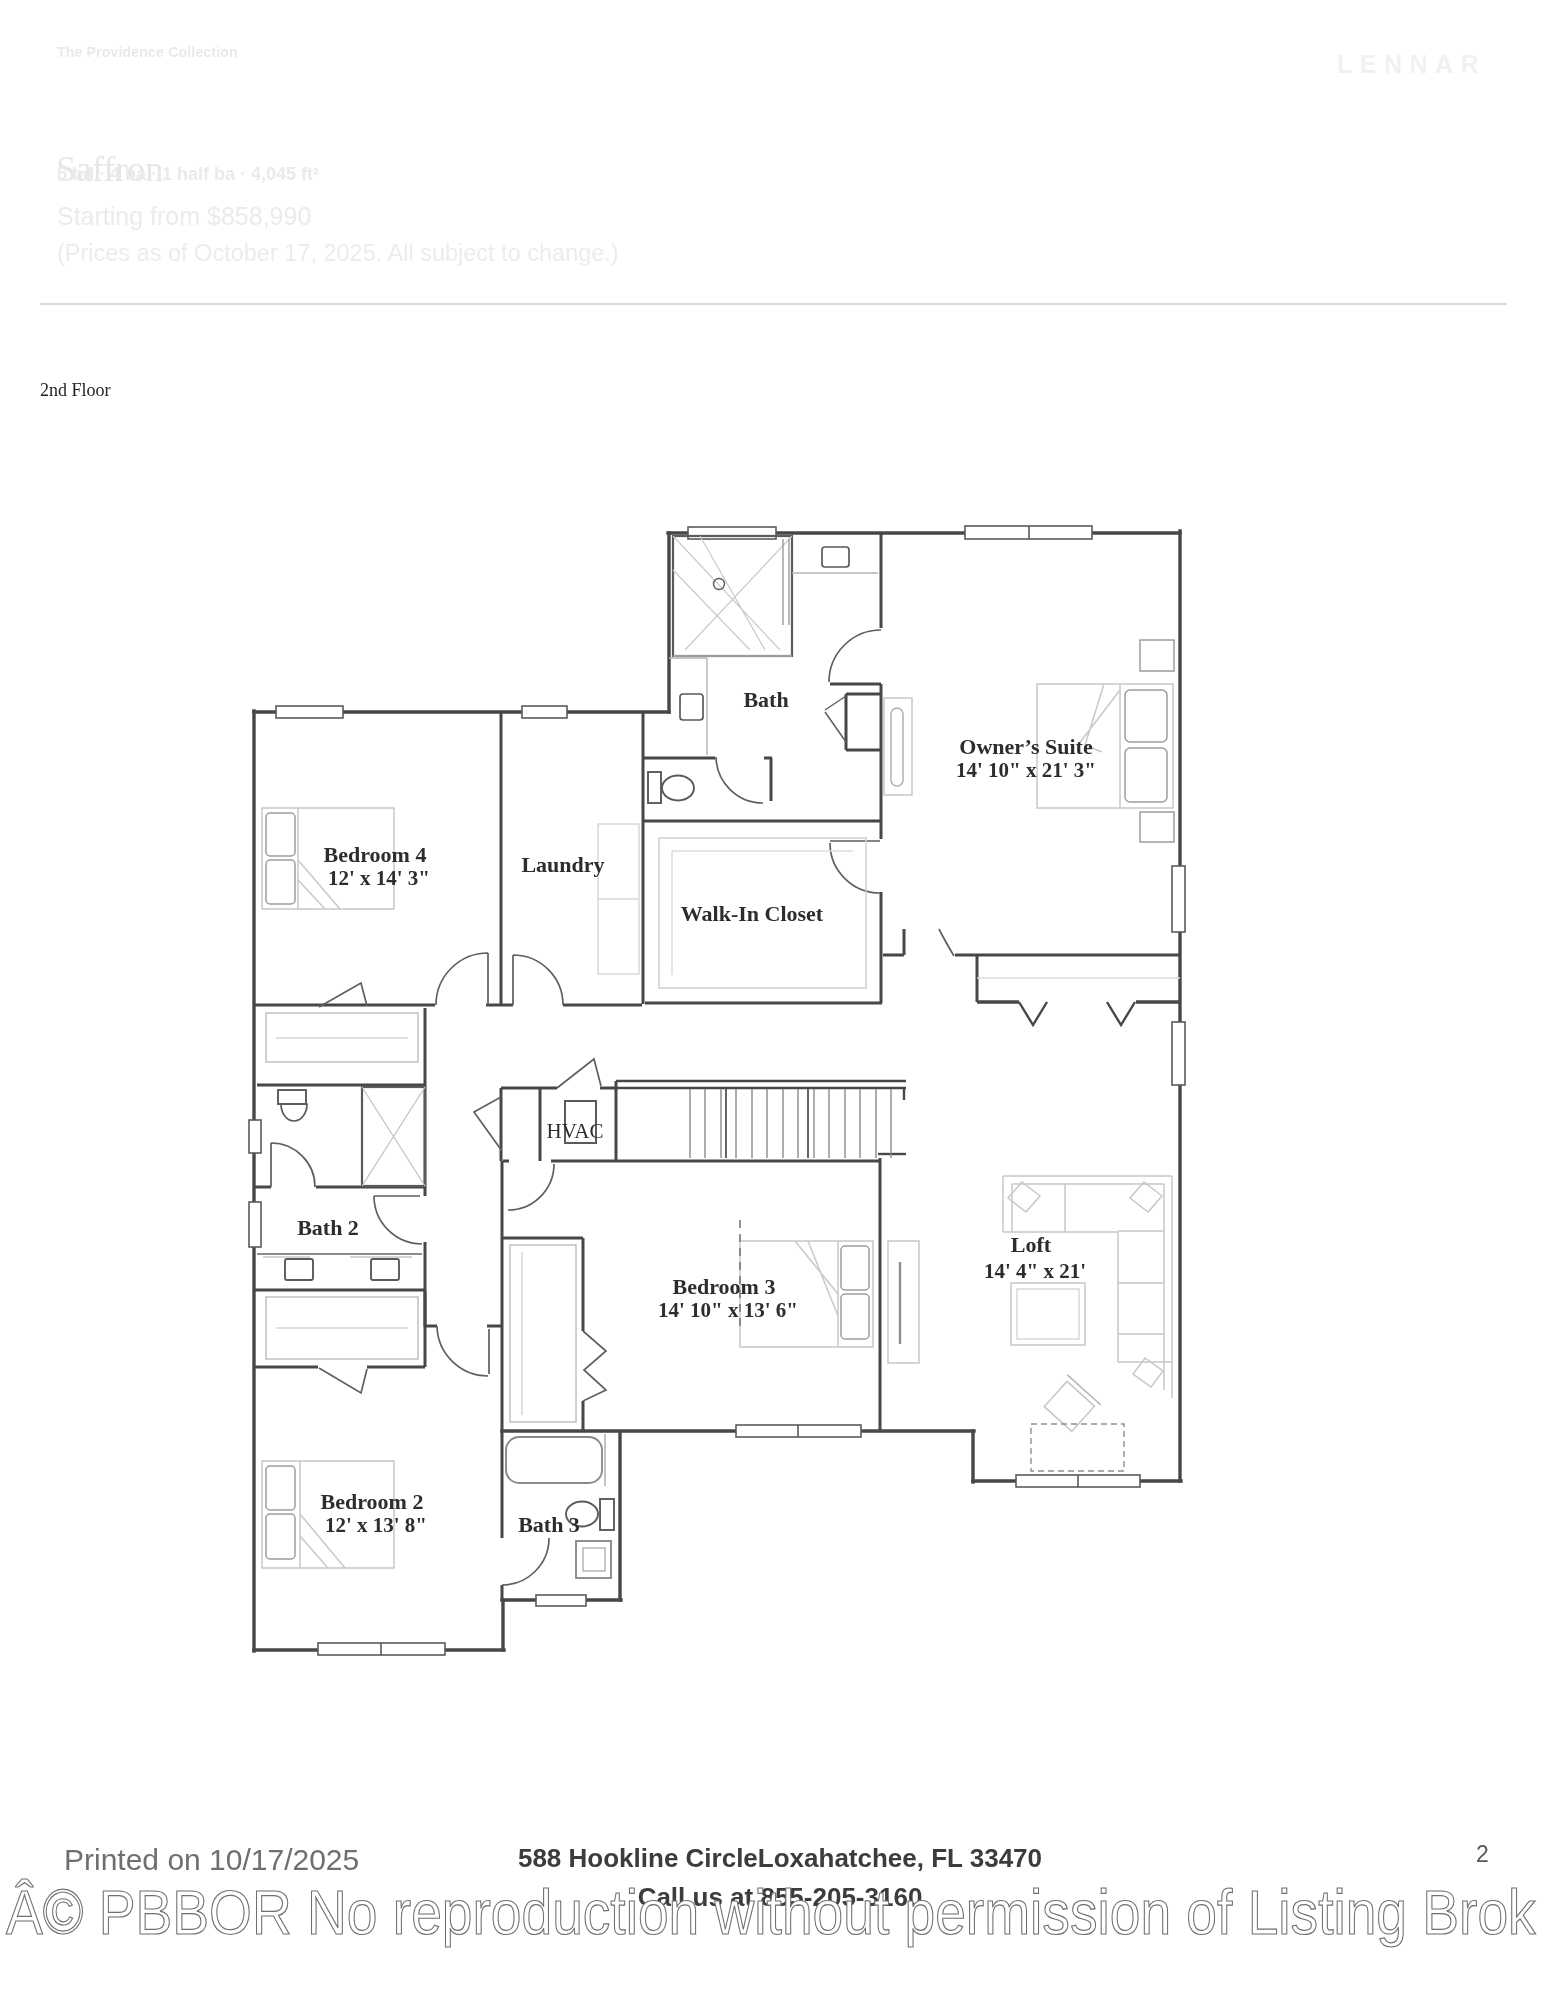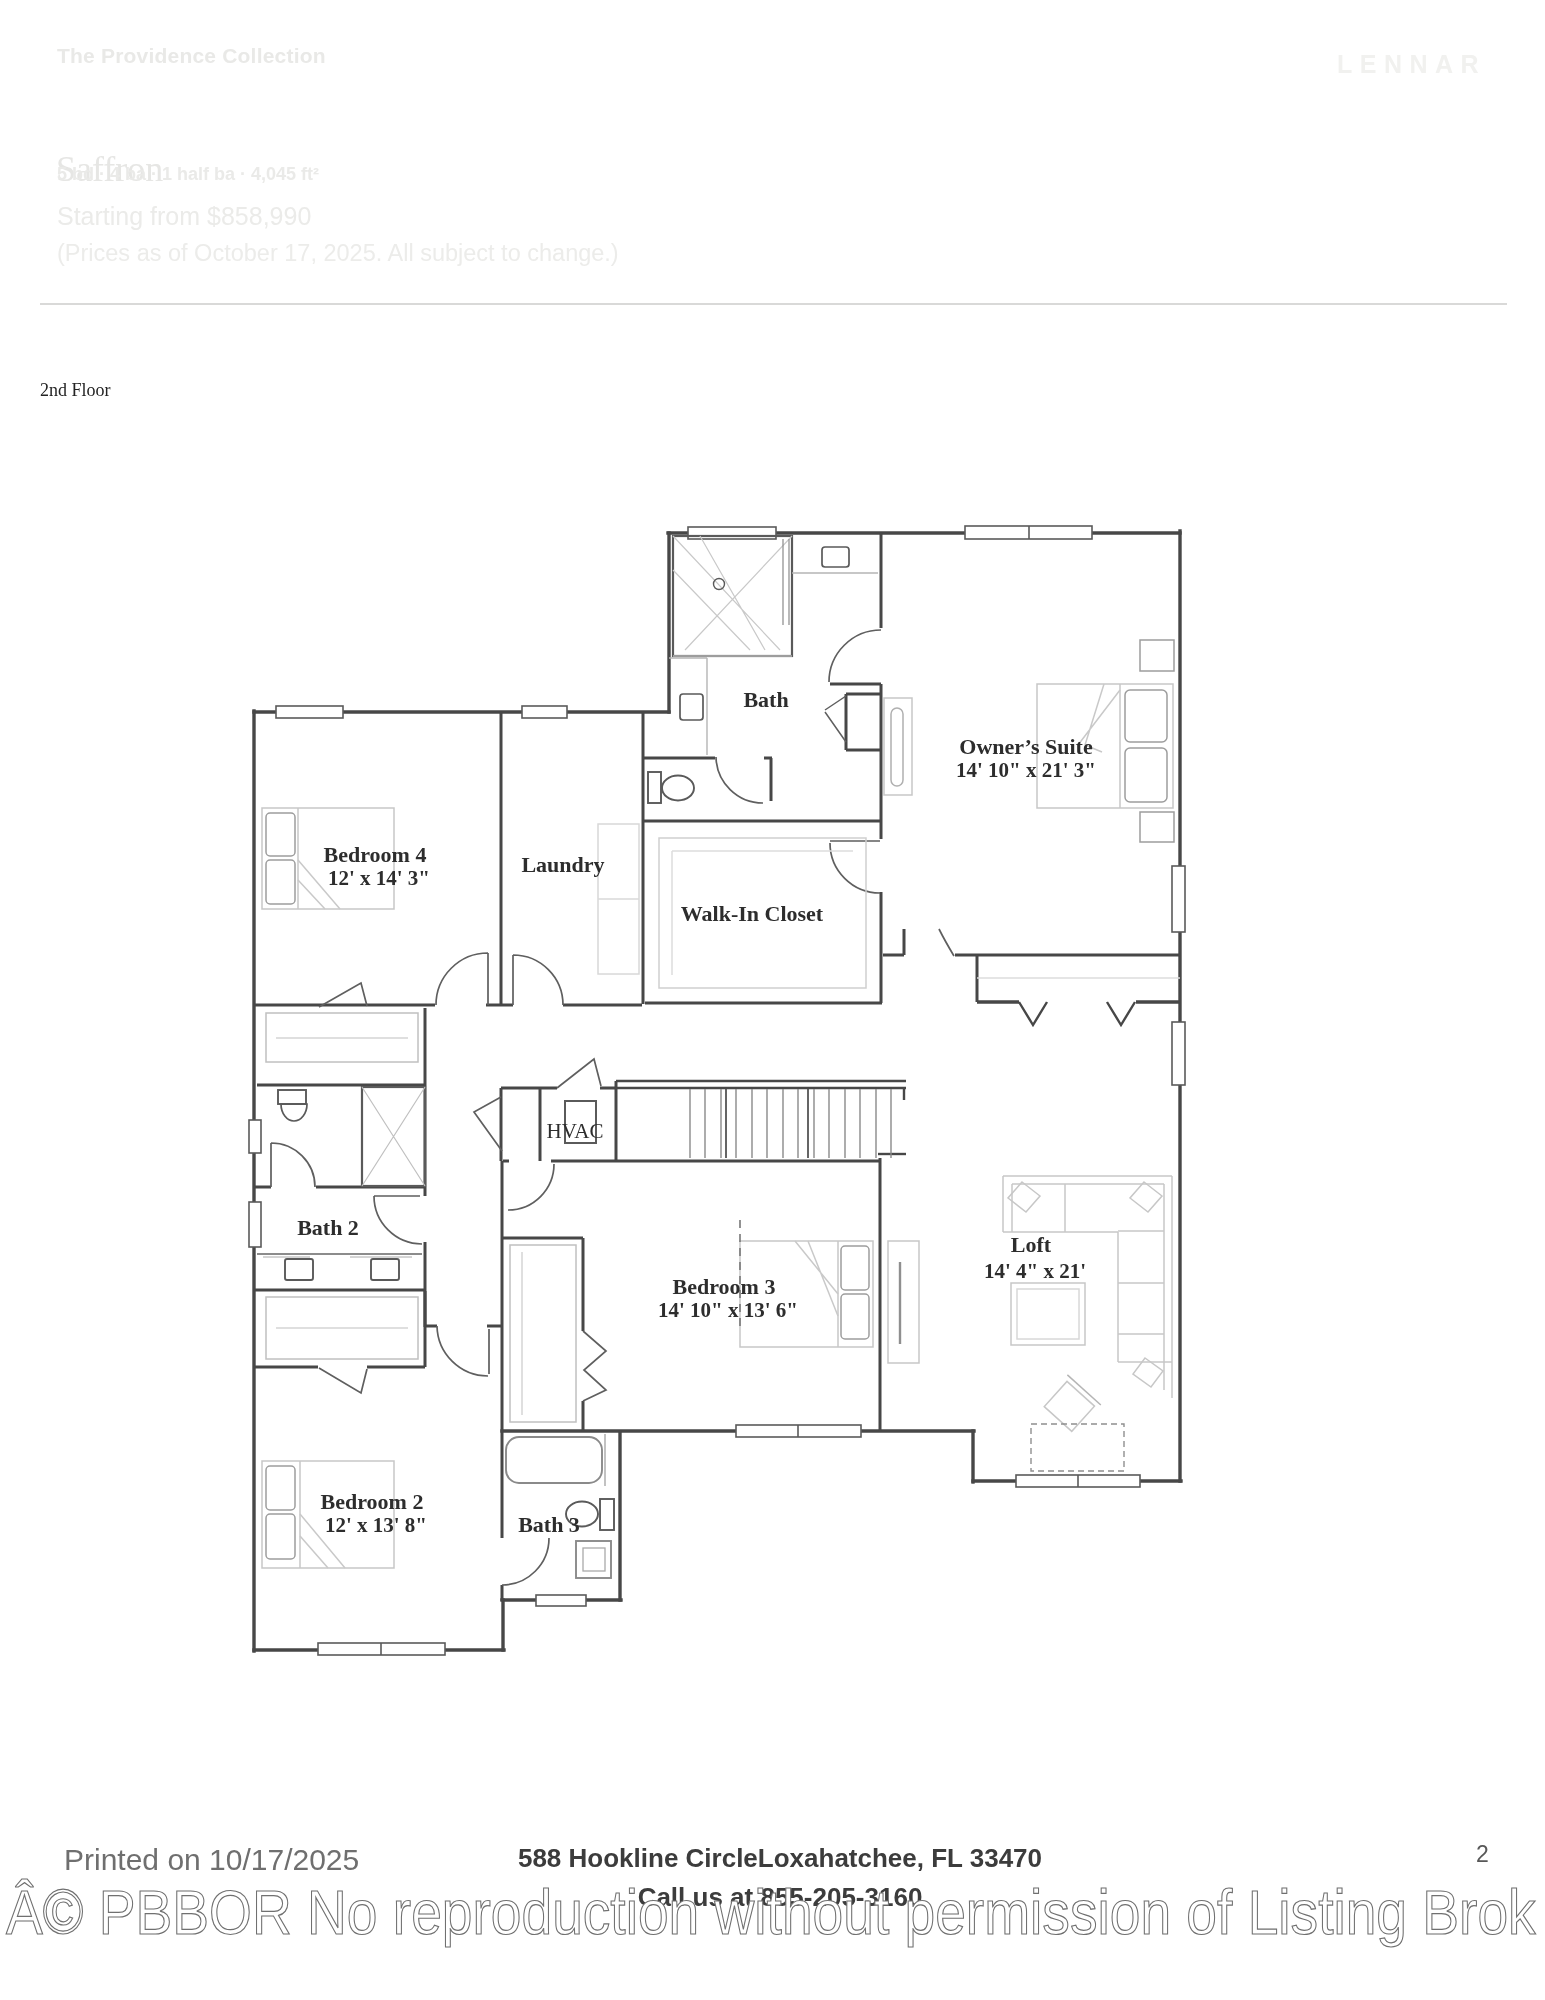--- a/index.html
+++ b/index.html
@@ -3,21 +3,21 @@
 <meta charset="utf-8">
 <style>
   html,body{margin:0;padding:0;}
   body{width:1545px;height:2000px;position:relative;background:#ffffff;overflow:hidden;
        font-family:"Liberation Sans", sans-serif;}
   .abs{position:absolute;}
 </style>
 </head>
 <body>
 
-<div class="abs" style="left:57px;top:44px;font-size:21px;font-weight:bold;color:#e9e9e7;letter-spacing:0.2px;">The Providence Collection</div>
+<div class="abs" style="left:57px;top:44px;font-size:14px;font-weight:bold;color:#e9e9e7;letter-spacing:0.2px;">The Providence Collection</div>
 
 <div class="abs" style="left:56px;top:102px;font-size:36px;color:#e6e6e4;font-family:'Liberation Serif',serif;margin-top:46px;">Saffron</div>
 
 <div class="abs" style="left:57px;top:164px;font-size:18px;font-weight:bold;color:#eaeae8;">5 bd · 4 ba · 1 half ba · 4,045 ft²</div>
 
 <div class="abs" style="left:57px;top:202px;font-size:25px;color:#ebebe9;">Starting from $858,990</div>
 
 <div class="abs" style="left:57px;top:240px;font-size:23.5px;color:#ececea;">(Prices as of October 17, 2025. All subject to change.)</div>
 
 <div class="abs" style="left:1337px;top:50px;font-size:25px;font-weight:bold;color:#f1f1ef;letter-spacing:7.5px;">LENNAR</div>

